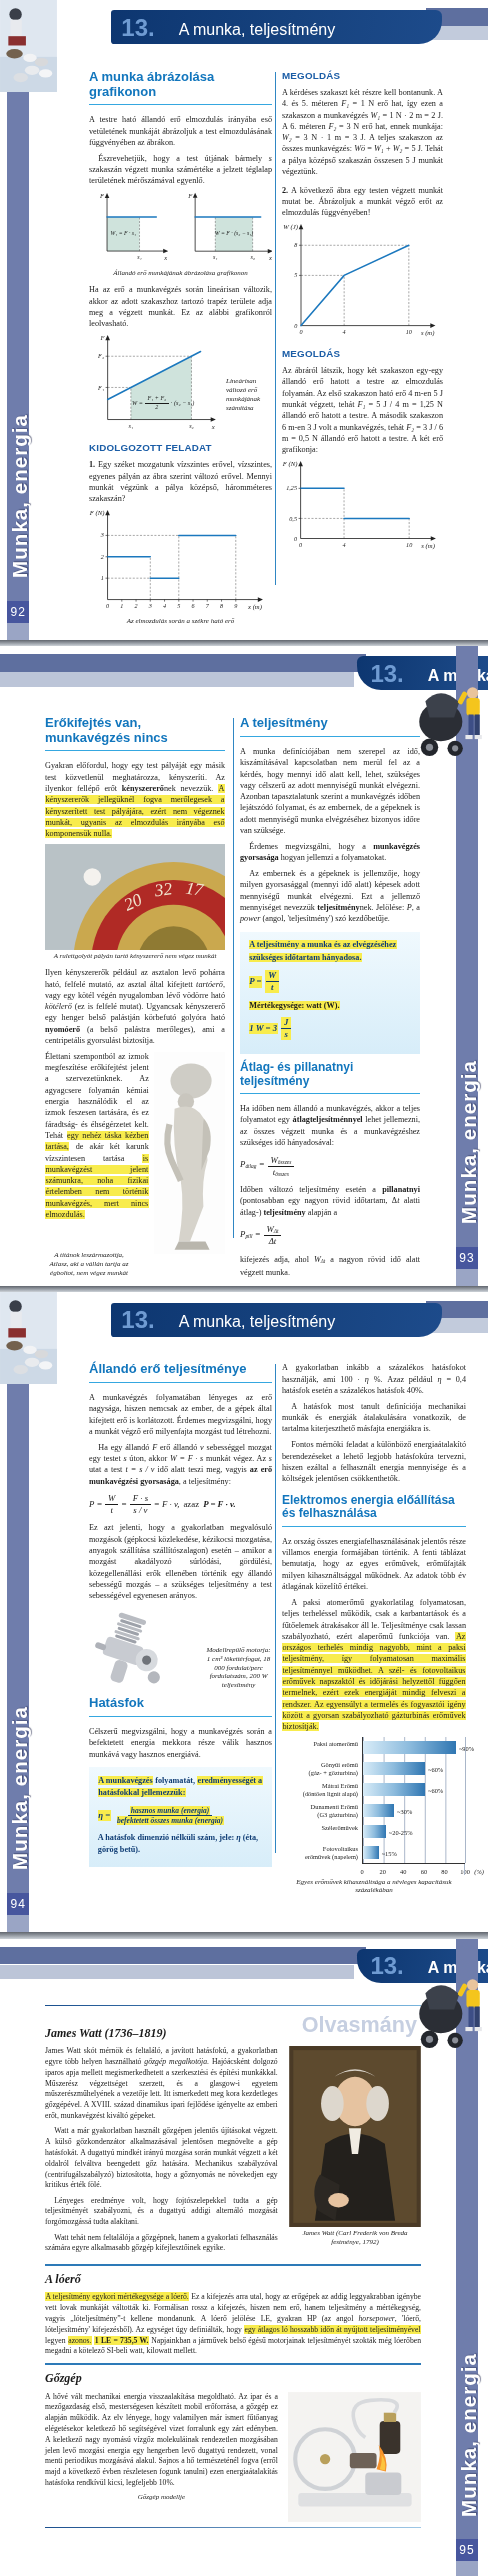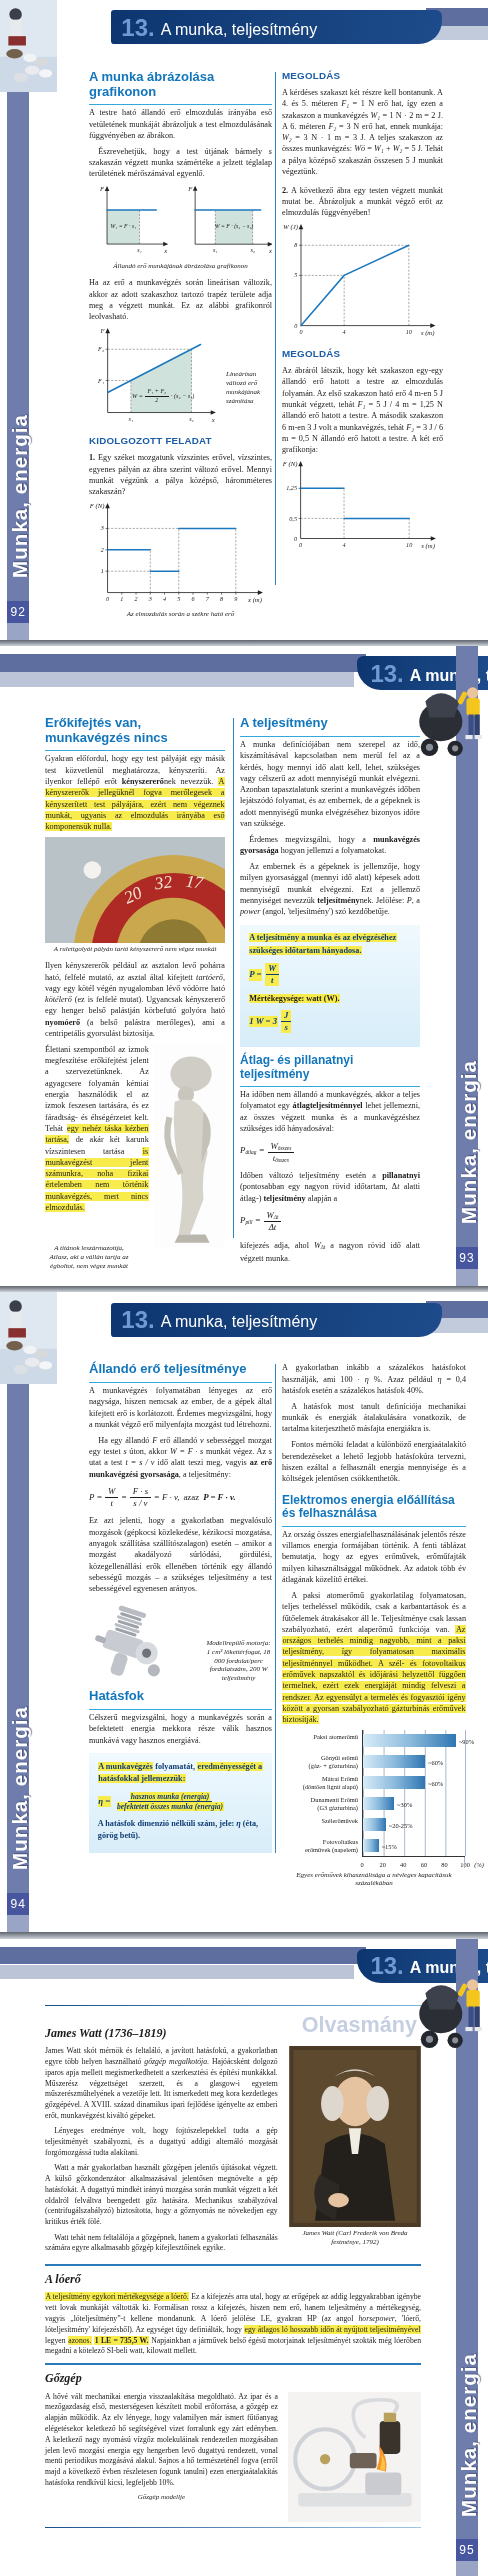--- a/index.html
+++ b/index.html
@@ -18,37 +18,37 @@
           color:#fff;text-shadow:0.8px 0.8px 1px rgba(40,45,80,.55);white-space:nowrap}
   .pagenum{position:absolute;bottom:17.5px;left:0;width:22px;height:21.6px;background:#47569e;color:#fff;
            font-family:"Liberation Sans",sans-serif;font-size:12px;letter-spacing:1px;
            display:flex;align-items:center;justify-content:center}
 
   
   .band-dark{position:absolute;top:8.2px;height:17.5px;background:#5e6f9f;z-index:0}
   .band-light{position:absolute;top:26px;height:14.4px;background:#c2cbdc;z-index:0}
   .band-dark.a{left:426px;right:0}.band-light.a{left:426px;right:0}
   .band-dark.b{left:0;width:366px}.band-light.b{left:0;width:354px;background:#bcc5d8}
-  .banner{position:absolute;top:10.3px;height:34px;z-index:2;display:flex;align-items:center;gap:6px;
+  .banner{position:absolute;top:10.3px;height:34px;z-index:2;display:flex;align-items:center;gap:24px;
           background:linear-gradient(100deg,#0d3670 0%,#16427e 55%,#1d4b8b 100%)}
   .banner.a{left:111px;width:308px;border-radius:3.1px 6.2px 23px 3.1px;padding:0 12.4px 0 10.3px}
   .banner.b{left:357px;right:0;border-radius:6.2px 0 0 24px;padding:0 5.2px 0 13.4px}
   .banner .num{font-family:"Liberation Sans",sans-serif;font-weight:bold;font-size:24px;line-height:.9;color:#6f9bd2}
   .banner .btitle{font-family:"Liberation Sans",sans-serif;font-size:16px;color:#fff;white-space:nowrap;padding-top:5.2px}
   .photo{position:absolute;z-index:4}
 
   
   .col{position:absolute;text-align:justify;font-size:8.2px;line-height:11.3px}
   .vdiv{position:absolute;width:1px;background:#2f86c3;z-index:1}
   p{margin:0 0 4.6px}
   .ind{text-indent:9.3px}
   .hl{background:#f8ec4d;padding:0 0.5px;box-decoration-break:clone;-webkit-box-decoration-break:clone}
   .b{font-weight:bold}.i{font-style:italic}
   .sub{font-size:.62em;vertical-align:-.25em;font-style:italic}
-  h2.section{margin:0 0 2px;padding-bottom:5.2px;border-bottom:1px solid #35a7e0;
+  h2.section{margin:0 0 9px;padding-bottom:5.2px;border-bottom:1px solid #35a7e0;
              font:bold 13px/1.12 "Liberation Sans",sans-serif;color:#1276bd;text-align:left}
   h3.caps{font:bold 9.8px/1.2 "Liberation Sans",sans-serif;color:#1b5da6;margin:7.2px 0 5.2px;text-align:left;letter-spacing:0.2px}
   .cap{font-style:italic;font-size:7px;line-height:8.8px;text-align:center;margin:2.1px 0 6.2px}
   .rhead{font:bold italic 12px/1.2 "Liberation Serif",serif;margin:0 0 6.2px}
   .biglabel{position:absolute;font:bold 21.6px/1 "Liberation Sans",sans-serif;color:#c6cfe1;z-index:1}
   .grule{position:absolute;height:1.5px;z-index:1}
 
   
   .formula{font-style:italic;font-size:8.8px;margin:6.2px 0;display:flex;align-items:center;flex-wrap:wrap;row-gap:2.1px}
   .frac{display:inline-flex;flex-direction:column;align-items:center;margin:0 3.1px;line-height:1.25;text-align:center}
@@ -591,22 +591,22 @@
   </div>
 
   <div class="grule" style="left:45px;top:66px;width:376px;background:linear-gradient(90deg,#1b4f8e,#79b5dd)"></div>
   <div class="biglabel" style="right:72px;top:75px">Olvasmány</div>
 
   <div class="col small15" style="left:45px;top:87px;width:376px;text-align:left">
     <div class="rhead">James Watt (1736–1819)</div>
     <div style="display:flex;gap:11.3px">
       <div style="width:233px;text-align:justify">
         <p><span>James Watt skót mérnök és feltaláló, a javított hatásfokú, a gyakorlatban egyre több helyen használható </span><span class="i">gőzgép megalkotója</span><span>. Hajóácsként dolgozó iparos apja mellett megismerkedhetett a szerkesztési és építési munkákkal. Műszerész végzettséget szerzett, és a glasgow-i egyetem műszerészműhelyének a vezetője lett. Itt ismerkedett meg kora kezdetleges gőzgépével. A XVIII. század dinamikus ipari fejlődése igényelte az emberi erőt, munkavégzést kiváltó gépeket.</span></p>
+        <p class="ind">Watt a már gyakorlatban használt gőzgépen jelentős újításokat végzett. A külső gőzkondenzátor alkalmazásával jelentősen megnövelte a gép hatásfokát. A dugattyú mindkét irányú mozgása során munkát végzett a két oldalról felváltva beengedett gőz hatására. Mechanikus szabályzóval (centrifugálszabályzó) biztosította, hogy a gőznyomás ne növekedjen egy kritikus érték fölé.</p>
         <p class="ind">Lényeges eredménye volt, hogy fojtószelepekkel tudta a gép teljesítményét szabályozni, és a dugattyú addigi alternáló mozgását forgómozgássá tudta alakítani.</p>
-        <p class="ind">Watt a már gyakorlatban használt gőzgépen jelentős újításokat végzett. A külső gőzkondenzátor alkalmazásával jelentősen megnövelte a gép hatásfokát. A dugattyú mindkét irányú mozgása során munkát végzett a két oldalról felváltva beengedett gőz hatására. Mechanikus szabályzóval (centrifugálszabályzó) biztosította, hogy a gőznyomás ne növekedjen egy kritikus érték fölé.</p>
         <p class="ind">Watt tehát nem feltalálója a gőzgépnek, hanem a gyakorlati felhasználás számára egyre alkalmasabb gőzgép kifejlesztőinek egyike.</p>
       </div>
       <div style="width:132px">
         <svg class="illus" width="132" height="181" viewBox="0 0 256 352">
           <rect width="256" height="352" fill="#4a3a26"></rect>
           <rect x="8" y="8" width="240" height="336" fill="#5d4a2e"></rect>
           <ellipse cx="128" cy="108" rx="40" ry="48" fill="#e6c3a0"></ellipse>
           <ellipse cx="84" cy="112" rx="22" ry="34" fill="#ddd7cd"></ellipse>
               <ellipse cx="172" cy="112" rx="22" ry="34" fill="#ddd7cd"></ellipse>
           <path d="M88 60 Q128 30 168 60 Q150 48 128 48 Q106 48 88 60 Z" fill="#d8d2c8"></path>

